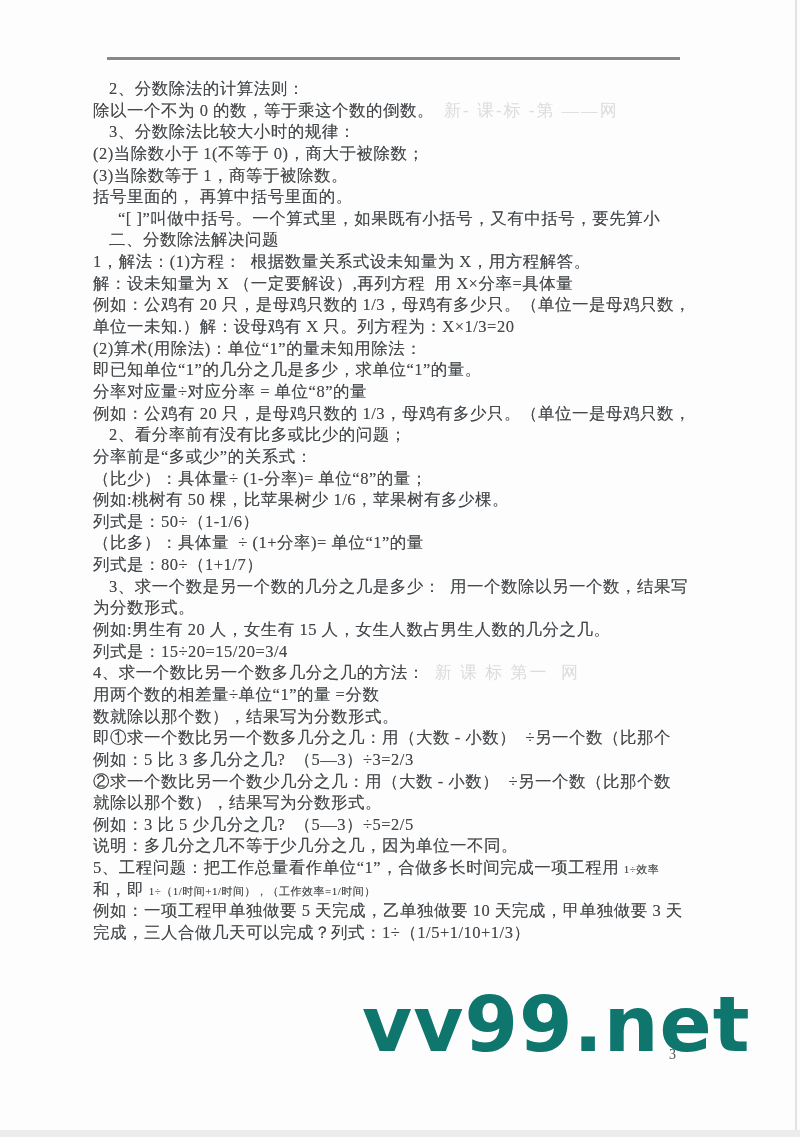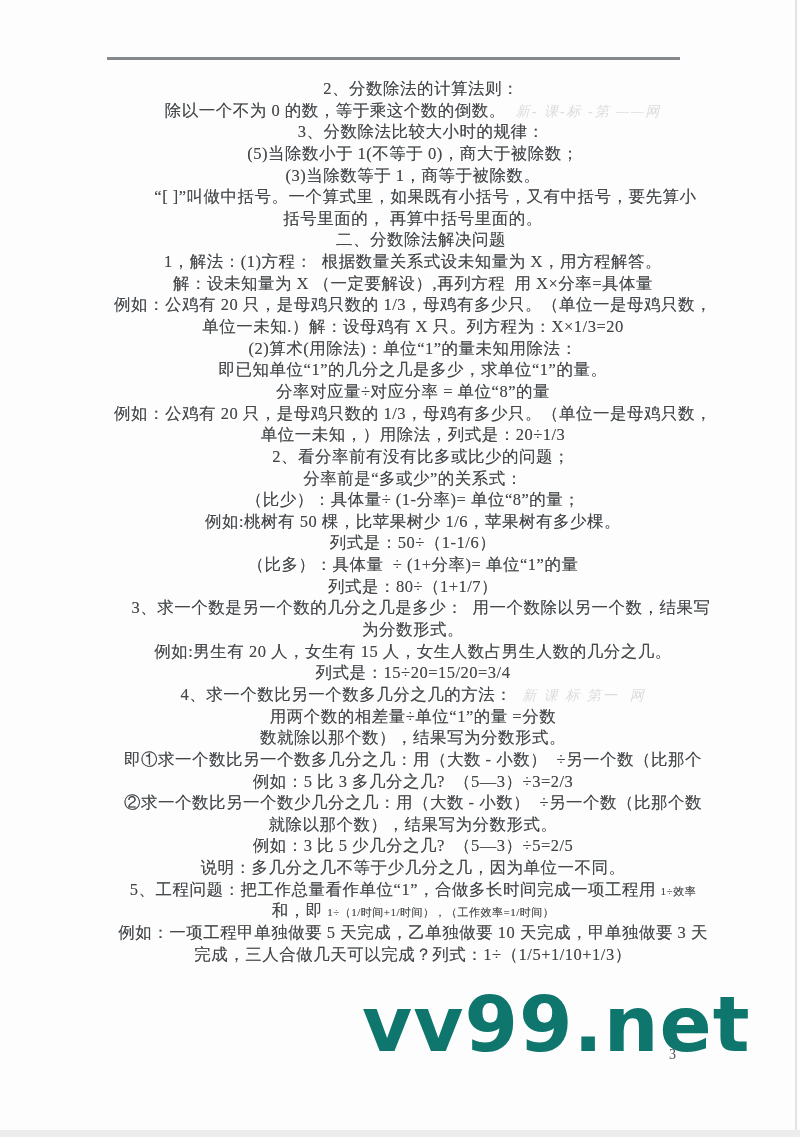--- a/index.html
+++ b/index.html
@@ -30,62 +30,60 @@
   }
   .textblock{
     position:absolute;left:93px;top:78px;width:640px;z-index:2;
   }
   .ln{
     height:21.65px;line-height:21.65px;
     font-size:16.5px;letter-spacing:0.5px;
     color:#45484b;
     white-space:pre;
     text-shadow:0 0 0.6px rgba(70,72,75,0.55);
-    text-align:center;
   }
   .ind1{margin-left:16px;}
   .ind2{margin-left:25px;}
   .ind3{margin-left:16px;}
   .sm{font-size:11px;}
   .wm-inline{
-    font-size:14px;color:#dcdcdc;letter-spacing:2px;
-    text-shadow:none;margin-left:10px;font-style:italic;
+    font-size:17px;color:#dcdcdc;letter-spacing:2px;
+    text-shadow:none;margin-left:10px;
   }
   .page-number{
     position:absolute;left:669px;top:1047px;z-index:2;
     font-size:14px;color:#4c4f52;
   }
 </style>
 </head>
 <body>
 
 <div class="page">
 
   <div class="top-rule"></div>
 
   <div class="big-watermark">vv99.net</div>
 
   <div class="textblock">
     <div class="ln ind1"><span>2、分数除法的计算法则：</span></div>
     <div class="ln"><span>除以一个不为 0 的数，等于乘这个数的倒数。</span><span class="wm-inline">新- 课-标 -第 ——网</span></div>
     <div class="ln ind1"><span>3、分数除法比较大小时的规律：</span></div>
-    <div class="ln"><span>(5)当除数小于 1(不等于 0)，商大于被除数；</span></div>
+    <div class="ln"><span>(2)当除数小于 1(不等于 0)，商大于被除数；</span></div>
     <div class="ln"><span>(3)当除数等于 1，商等于被除数。</span></div>
+    <div class="ln"><span>括号里面的， 再算中括号里面的。</span></div>
     <div class="ln ind2"><span>“[ ]”叫做中括号。一个算式里，如果既有小括号，又有中括号，要先算小</span></div>
-    <div class="ln"><span>括号里面的， 再算中括号里面的。</span></div>
     <div class="ln ind3"><span>二、分数除法解决问题</span></div>
     <div class="ln"><span>1，解法：(1)方程：  根据数量关系式设未知量为 X，用方程解答。</span></div>
     <div class="ln"><span>解：设未知量为 X （一定要解设）,再列方程  用 X×分率=具体量</span></div>
     <div class="ln"><span>例如：公鸡有 20 只，是母鸡只数的 1/3，母鸡有多少只。（单位一是母鸡只数，</span></div>
     <div class="ln"><span>单位一未知.）解：设母鸡有 X 只。列方程为：X×1/3=20</span></div>
     <div class="ln"><span>(2)算术(用除法)：单位“1”的量未知用除法：</span></div>
     <div class="ln"><span>即已知单位“1”的几分之几是多少，求单位“1”的量。</span></div>
     <div class="ln"><span>分率对应量÷对应分率 = 单位“8”的量</span></div>
     <div class="ln"><span>例如：公鸡有 20 只，是母鸡只数的 1/3，母鸡有多少只。（单位一是母鸡只数，</span></div>
-    <div class="ln"><span>单位一未知，）用除法，列式是：20÷1/3</span></div>
     <div class="ln ind1"><span>2、看分率前有没有比多或比少的问题；</span></div>
     <div class="ln"><span>分率前是“多或少”的关系式：</span></div>
     <div class="ln"><span>（比少）：具体量÷ (1-分率)= 单位“8”的量；</span></div>
     <div class="ln"><span>例如:桃树有 50 棵，比苹果树少 1/6，苹果树有多少棵。</span></div>
     <div class="ln"><span>列式是：50÷（1-1/6）</span></div>
     <div class="ln"><span>（比多）：具体量  ÷ (1+分率)= 单位“1”的量</span></div>
     <div class="ln"><span>列式是：80÷（1+1/7）</span></div>
     <div class="ln ind1"><span>3、求一个数是另一个数的几分之几是多少：  用一个数除以另一个数，结果写</span></div>
     <div class="ln"><span>为分数形式。</span></div>
     <div class="ln"><span>例如:男生有 20 人，女生有 15 人，女生人数占男生人数的几分之几。</span></div>

